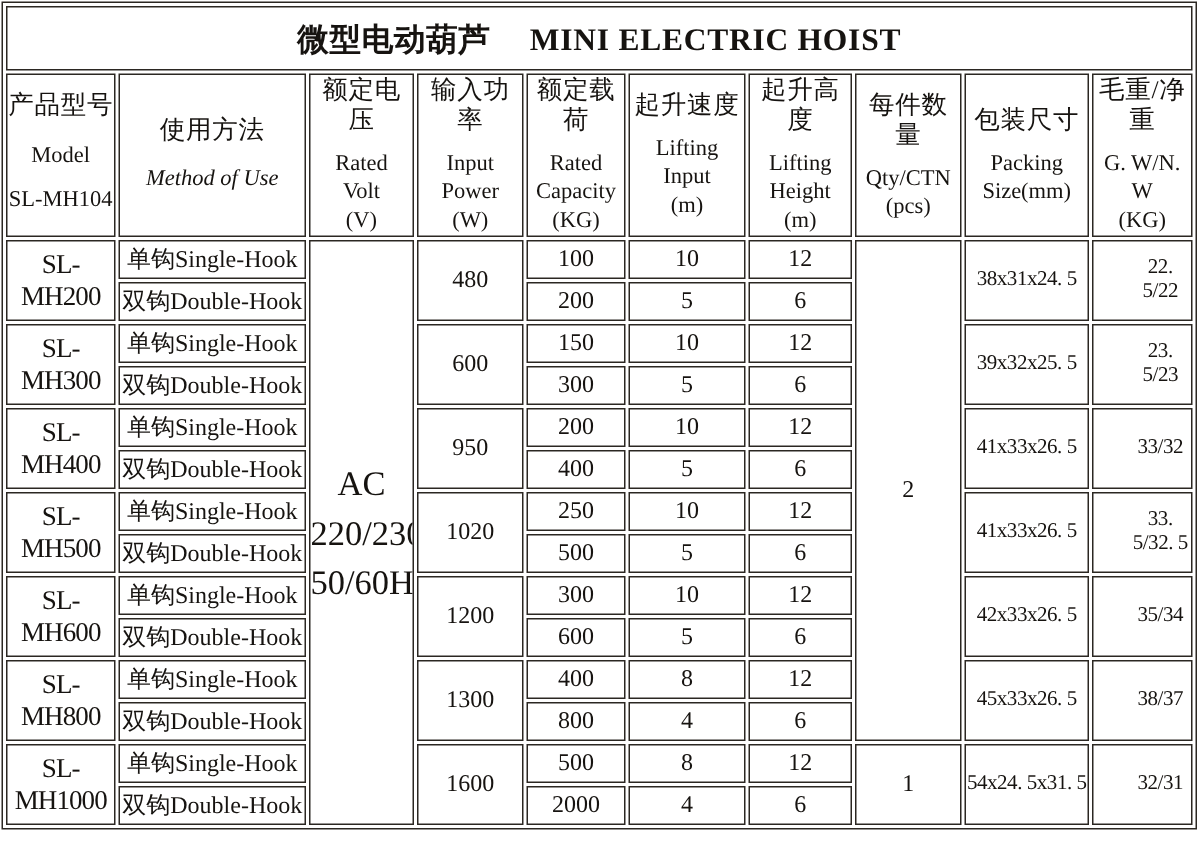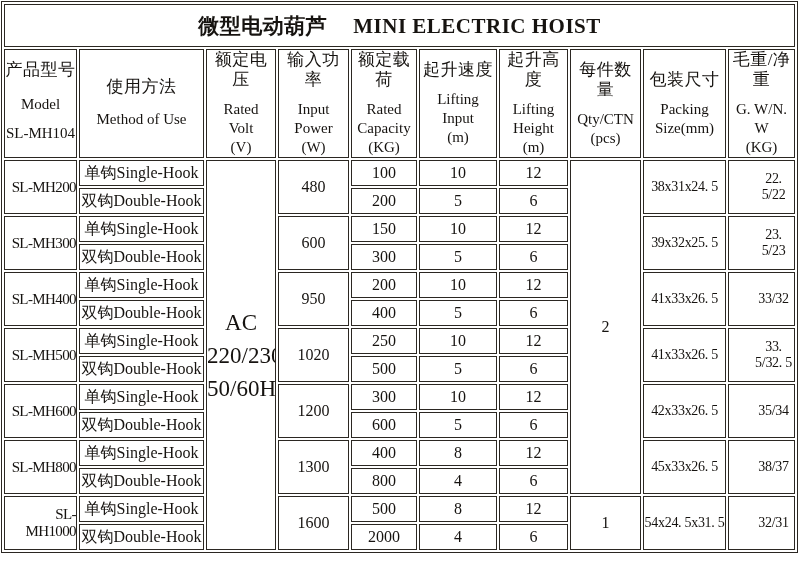--- a/index.html
+++ b/index.html
@@ -45,26 +45,25 @@
     font-size: 17px;
     line-height: 20px;
     margin-bottom: 10px;
     letter-spacing: 0.5px;
   }
   th .ln {
     font-size: 15px;
     line-height: 19px;
   }
   th.hdr-model .ln { line-height: 29px; }
-  th.hdr-method .ln { line-height: 24px; }
+  th.hdr-method .ln { line-height: 24px; font-style: italic; }
 
   td.model-cell {
-    font-size: 15px;
+    font-size: 18px;
     letter-spacing: -0.6px;
-    text-align: right;
   }
   td.hook-cell { font-size: 16px; }
   td.volt-cell { font-size: 23px; }
   td.volt-cell .vline { line-height: 33px; }
   td.num-cell { font-size: 16px; }
   td.pack-cell {
     font-size: 14px;
     letter-spacing: -0.3px;
   }
   td.wt-cell {

